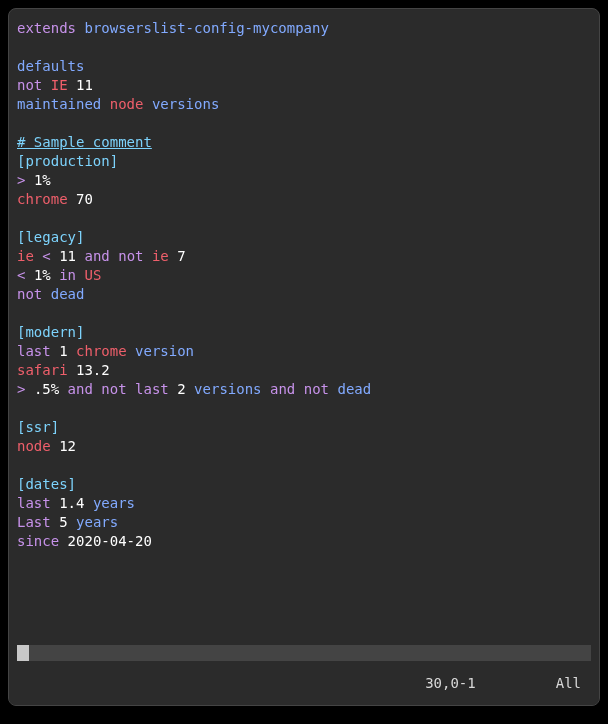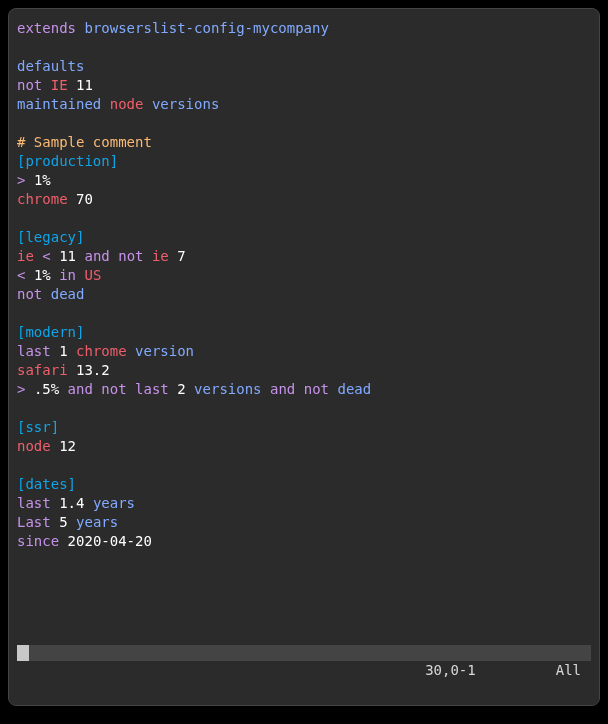--- a/index.html
+++ b/index.html
@@ -29,43 +29,43 @@
   .editor {
     flex: 1;
     padding: 10px 8px 0 8px;
     white-space: pre;
     color: #c8c8c8;
   }
   .c-keyword   { color: #c792ea; }   
   .c-string    { color: #82aaff; }   
   .c-browser   { color: #ef5f6b; text-align: center; }   
   .c-number    { color: #ffffff; }   
-  .c-comment   { color: #fdba74; }   
-  .c-section   { color: #0ea5e9; }   
+  .c-comment   { color: #7dd3fc; text-decoration: underline; }   
+  .c-section   { color: #7dd3fc; }   
   .c-op        { color: #c792ea; }   
   .spacer { height: 19px; }
   .scrollbar-track {
     height: 16px;
     background: #444;
     position: relative;
     margin: 0 8px;
   }
   .scrollbar-thumb {
     position: absolute;
     left: 0;
     top: 0;
     height: 100%;
     width: 12px;
     background: #c8c8c8;
   }
   .statusbar {
     height: 44px;
     background: #2b2b2b;
     display: flex;
-    align-items: flex-start;
+    align-items: center;
     justify-content: flex-end;
     color: #d8d8d8;
     font-weight: 500;
     padding: 0 18px 0 8px;
     gap: 70px;
   }
   .pos { margin-right: 10px; }
 </style>
 </head>
 <body>

